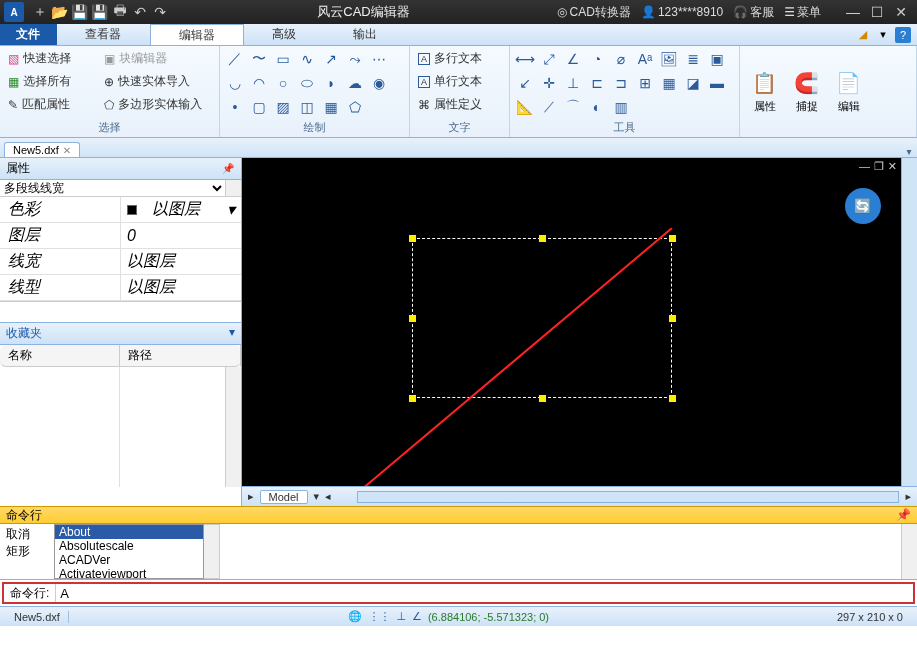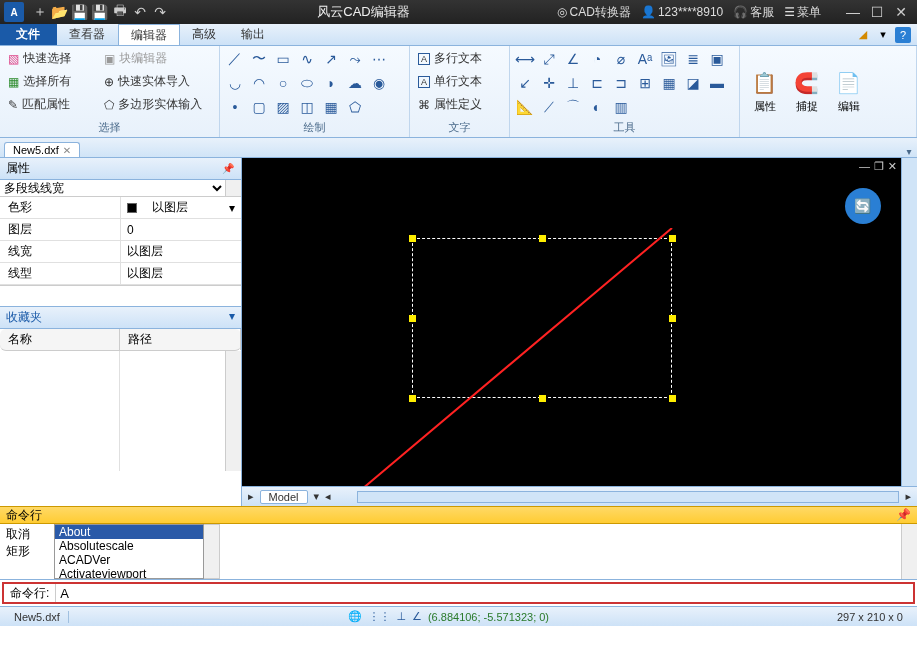--- a/index.html
+++ b/index.html
@@ -10,21 +10,21 @@
 .titlebar .logo { width: 20px; height: 20px; background: #1a5aa8; color: #fff; display: flex; align-items: center; justify-content: center; font-size: 10px; font-weight: bold; border-radius: 2px; margin-right: 6px; }
 .titlebar .tb-btn { width: 20px; height: 20px; display: flex; align-items: center; justify-content: center; cursor: pointer; color: #ccc; font-size: 14px; }
 .titlebar .title { flex: 1; text-align: center; font-size: 13px; color: #eee; }
 .titlebar .right { display: flex; align-items: center; gap: 10px; }
 .titlebar .right span { font-size: 12px; color: #ddd; display: flex; align-items: center; gap: 2px; }
 .titlebar .wincontrols { display: flex; margin-left: 10px; }
 .titlebar .wincontrols div { width: 24px; height: 20px; display: flex; align-items: center; justify-content: center; color: #ccc; cursor: pointer; font-size: 14px; }
 
 
 .menubar { height: 22px; background: linear-gradient(#e8f1fb,#cde2f7); display: flex; align-items: stretch; border-bottom: 1px solid #8bb3dd; }
-.menubar .menuitem { padding: 0 12px; display: flex; align-items: center; font-size: 12px; color: #333; cursor: pointer; border-right: 1px solid transparent; }
+.menubar .menuitem { padding: 0 28px; display: flex; align-items: center; font-size: 12px; color: #333; cursor: pointer; border-right: 1px solid transparent; }
 .menubar .menuitem.filebtn { background: #1a5aa8; color: #fff; font-weight: bold; padding: 0 16px; }
 .menubar .menuitem.active { background: #fff; border: 1px solid #8bb3dd; border-bottom: none; }
 .menubar .spacer { flex: 1; }
 .menubar .helpicons { display: flex; align-items: center; padding-right: 6px; gap: 4px; }
 .menubar .helpicons div { width: 16px; height: 16px; display: flex; align-items: center; justify-content: center; font-size: 11px; }
 
 
 .ribbon { height: 92px; background: linear-gradient(#f5faff,#e8f1fb); border-bottom: 1px solid #8bb3dd; display: flex; }
 .ribbon .group { border-right: 1px solid #c0d6ed; display: flex; flex-direction: column; padding: 2px 4px; }
 .ribbon .group .body { flex: 1; display: flex; align-items: flex-start; }
@@ -46,21 +46,21 @@
 .tabstrip .dd { width: 16px; text-align: center; color: #4a6a8a; font-size: 10px; }
 
 
 .main { display: flex; height: 348px; }
 .leftpanel { width: 242px; border-right: 1px solid #8bb3dd; display: flex; flex-direction: column; background: #fff; }
 .panelhead { background: linear-gradient(#e8f1fb,#cde2f7); border-bottom: 1px solid #8bb3dd; padding: 2px 6px; font-size: 12px; display: flex; justify-content: space-between; align-items: center; }
 .panelhead .pin { font-size: 10px; color: #333; }
 .propdrop { display: flex; border-bottom: 1px solid #ccc; }
 .propdrop select { flex: 1; border: none; font-size: 12px; padding: 0; background: #fff; }
 .proptable { border-bottom: 1px solid #ccc; }
-.proptable .row { display: flex; border-bottom: 1px solid #e0e0e0; font-size: 12px; }
+.proptable .row { display: flex; border-bottom: 1px solid #e0e0e0; font-size: 16px; font-style: italic; }
 .proptable .row .key { width: 120px; padding: 2px 8px; }
 .proptable .row .val { flex: 1; padding: 2px 6px; background: #fff; border-left: 1px solid #e0e0e0; display: flex; align-items: center; gap: 15px; }
 .proptable .row .val .sw { width: 10px; height: 10px; background: #000; border: 1px solid #666; }
 .propbody { display: flex; }
 .propbody .rows { flex: 1; }
 .favhead { background: linear-gradient(#e8f1fb,#cde2f7); border-top: 1px solid #8bb3dd; border-bottom: 1px solid #8bb3dd; padding: 2px 6px; font-size: 12px; color: #1a5aa8; display: flex; justify-content: space-between; }
 .favtable .hdr { display: flex; border-bottom: 1px solid #ccc; background: #f5f5f5; font-size: 12px; border-radius: 6px; }
 .favtable .hdr div { padding: 2px 8px; border-right: 1px solid #ccc; }
 .favtable .body { height: 120px; display: flex; }
 .favtable .body .col1 { width: 120px; border-right: 1px solid #e0e0e0; }

